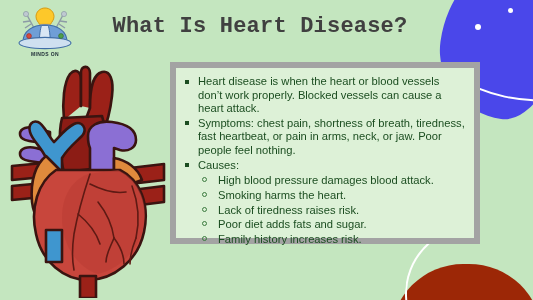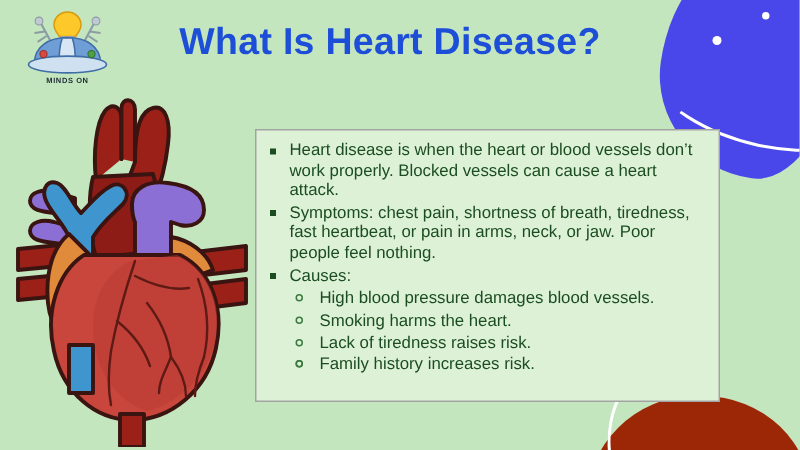--- a/index.html
+++ b/index.html
@@ -37,39 +37,38 @@
   .logo-mark{width:62px;height:44px;position:relative;}
   .logo-label{
     text-align:center;font-size:5px;font-weight:bold;letter-spacing:.4px;
     color:#1d2b36;margin-top:1px;font-family:"Liberation Sans",sans-serif;
   }
 
   
   .title{
     position:absolute;left:95px;top:14px;width:330px;
     text-align:center;
-    font-family:Liberation Sans, sans-serif;
+    font-family:Liberation Mono, monospace;
     font-weight:bold;
-    font-size:25px;
+    font-size:22px;
     letter-spacing:.2px;
-    color:#1d4ed8;
+    color:#404040;
     white-space:nowrap;
   }
 
   
   .heart-art{position:absolute;left:2px;top:62px;width:170px;height:236px;}
 
   
   .content-box{
     position:absolute;left:170px;top:62px;width:310px;height:182px;
     background:#ddf1d7;
-    border:1px solid #a3a3a3;
+    border:6px solid #a3a3a3;
     box-sizing:border-box;
     padding:7px 8px 4px 6px;
-    margin-top:24px;
   }
   ul.lvl1{list-style:none;margin:0;padding:0;}
   ul.lvl1>li{
     position:relative;padding-left:16px;margin:0 0 1px 0;
     font-size:11.2px;line-height:13.6px;color:#1b4d20;
   }
   ul.lvl1>li>.sq{
     position:absolute;left:3px;top:4.5px;width:4px;height:4px;background:#1b4d20;
   }
   ul.lvl2{list-style:none;margin:1px 0 0 0;padding:0;}
@@ -189,32 +188,33 @@
         <span class="bullet-text">Symptoms: chest pain, shortness of breath, tiredness, fast heartbeat, or pain in arms, neck, or jaw. Poor people feel nothing.</span>
       </li>
 
       <li>
         <span class="sq"></span>
         <span class="bullet-text">Causes:</span>
 
         <ul class="lvl2">
           <li>
             <span class="ci"></span>
-            <span class="bullet-text">High blood pressure damages blood vessels.</span>
+            <span class="bullet-text">High blood pressure damages blood attack.</span>
           </li>
           <li>
             <span class="ci"></span>
             <span class="bullet-text">Smoking harms the heart.</span>
           </li>
           <li>
             <span class="ci"></span>
             <span class="bullet-text">Lack of tiredness raises risk.</span>
           </li>
           <li>
             <span class="ci"></span>
+            <span class="bullet-text">Poor diet adds fats and sugar.</span>
           </li>
           <li>
             <span class="ci"></span>
             <span class="bullet-text">Family history increases risk.</span>
           </li>
         </ul>
       </li>
 
     </ul>
   </div>

